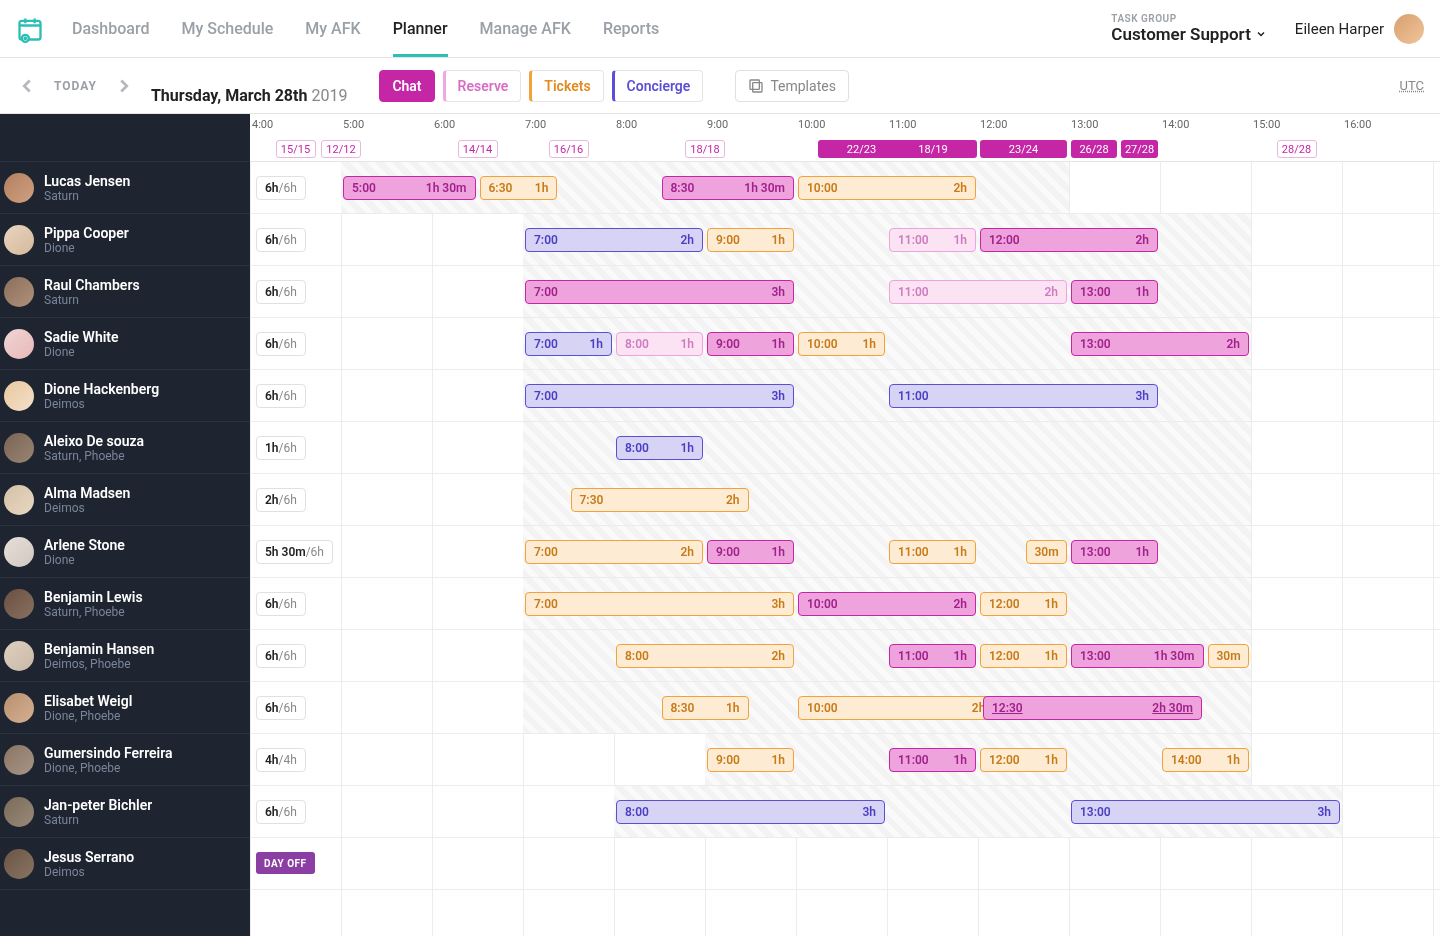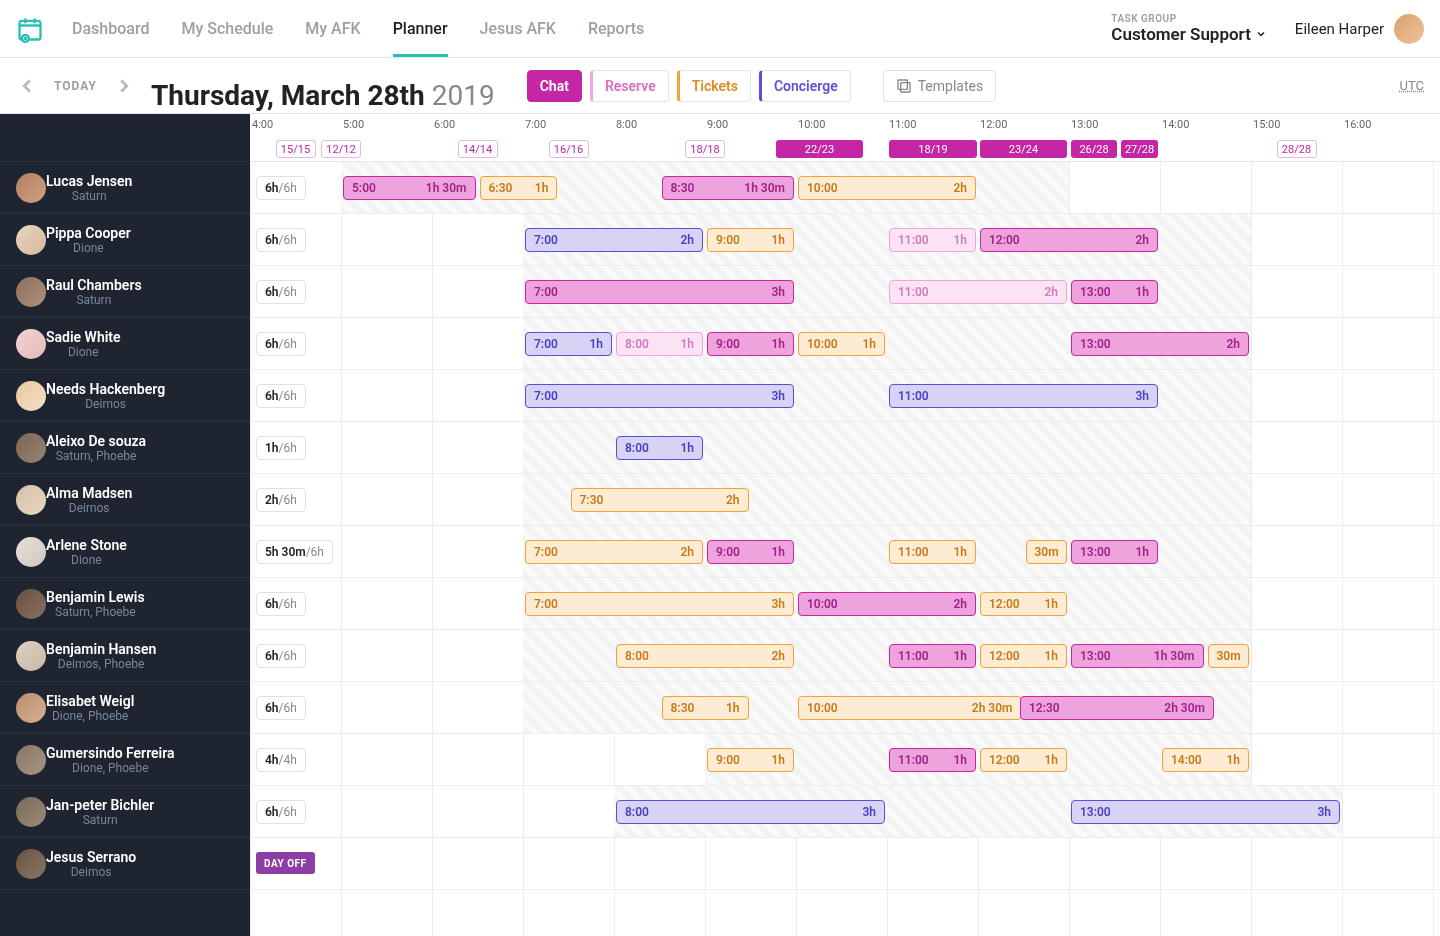--- a/index.html
+++ b/index.html
@@ -11,21 +11,21 @@
   .nav-item.active{color:#222;border-bottom-color:#2bbfb6;}
   .spacer{flex:1;}
   .taskgroup{display:flex;flex-direction:column;align-items:flex-start;}
   .tg-label{font-size:10px;letter-spacing:.5px;color:#9aa0a6;font-weight:600;}
   .tg-value{font-size:17px;color:#222;font-weight:600;display:flex;align-items:center;gap:4px;}
   .user{display:flex;align-items:center;gap:10px;font-size:15px;color:#222;}
   .avatar{width:30px;height:30px;border-radius:50%;background:linear-gradient(135deg,#d8a070,#f0c49a);}
   .toolbar{display:flex;align-items:center;height:56px;padding:0 16px;gap:16px;border-bottom:1px solid #e5e5e5;}
   .arrow{width:22px;height:22px;color:#b5b9bd;cursor:pointer;}
   .today{font-size:12px;letter-spacing:1px;color:#9aa0a6;font-weight:700;cursor:pointer;}
-  .date{font-size:28px;margin-top:20px;}
+  .date{font-size:16px;margin-top:20px;}
   .date b{color:#222;font-weight:700;}
   .date span{color:#888;font-weight:400;}
   .filters{display:flex;gap:8px;margin-left:16px;}
   .filter{height:32px;padding:0 12px;border-radius:4px;display:flex;align-items:center;font-size:14px;font-weight:600;cursor:pointer;border-left:3px solid;background:#fff;}
   .filter.chat{background:#c526a6;color:#fff;border:1px solid #c526a6;}
   .filter.reserve{border-left-color:#f2a7e0;color:#d96dc4;border-top:1px solid #e5e5e5;border-right:1px solid #e5e5e5;border-bottom:1px solid #e5e5e5;}
   .filter.tickets{border-left-color:#f2a23a;color:#e28b1f;border-top:1px solid #e5e5e5;border-right:1px solid #e5e5e5;border-bottom:1px solid #e5e5e5;}
   .filter.concierge{border-left-color:#5b4fd6;color:#5b4fd6;border-top:1px solid #e5e5e5;border-right:1px solid #e5e5e5;border-bottom:1px solid #e5e5e5;}
   .templates{height:32px;display:flex;align-items:center;gap:6px;border:1px solid #e0e0e0;border-radius:4px;padding:0 12px;color:#888;font-size:14px;cursor:pointer;margin-left:16px;}
   .tz{margin-left:auto;font-size:13px;color:#888;text-decoration:underline dotted;cursor:pointer;}
@@ -42,21 +42,21 @@
   .row{height:52px;position:relative;border-bottom:1px solid #ececec;}
   .badge{position:absolute;left:6px;top:14px;height:24px;background:#fff;border:1px solid #e0e0e0;border-radius:4px;font-size:12px;padding:0 8px;display:flex;align-items:center;color:#888;z-index:2;}
   .badge b{color:#222;font-weight:600;}
   .dayoff{position:absolute;left:6px;top:14px;height:22px;background:#8b3fa3;color:#fff;font-size:10px;font-weight:700;letter-spacing:.5px;padding:0 8px;border-radius:3px;display:flex;align-items:center;}
   .shift{position:absolute;top:14px;height:24px;border-radius:4px;display:flex;align-items:center;justify-content:space-between;padding:0 8px;font-size:12px;font-weight:600;cursor:pointer;z-index:2;}
   .shift.chat{background:#eea3dc;border:1px solid #c526a6;color:#a0218a;}
   .shift.reserve{background:#fbe3f4;border:1px solid #eea3dc;color:#d07bc0;}
   .shift.tickets{background:#fdecd3;border:1px solid #f2a23a;color:#c77a18;}
   .shift.concierge{background:#d7d3f5;border:1px solid #5b4fd6;color:#4a3fc2;}
   .sb-head{height:48px;border-bottom:1px solid #2a3240;}
-  .person{height:52px;display:flex;align-items:center;gap:0;padding:0 16px;border-bottom:1px solid #2a3240;cursor:pointer;text-align:center;}
+  .person{height:52px;display:flex;align-items:center;gap:10px;padding:0 4px;border-bottom:1px solid #2a3240;cursor:pointer;}
   .p-av{width:30px;height:30px;border-radius:50%;background:#ccc;flex-shrink:0;}
   .p-txt{display:flex;flex-direction:column;overflow:hidden;}
   .p-name{color:#fff;font-size:14px;font-weight:600;white-space:nowrap;}
   .p-team{color:#7a8599;font-size:12px;white-space:nowrap;}
   .vline{position:absolute;top:0;bottom:0;width:1px;background:#ececec;}
   .hatch{position:absolute;top:0;bottom:0;background:repeating-linear-gradient(45deg,#f3f3f3 0 6px,#fafafa 6px 12px);}
   svg{display:block;}
   .chev{width:12px;height:12px;}
 </style>
 </head>
@@ -69,21 +69,21 @@
         <path d="M3 9h18M8 3v4M16 3v4"></path>
         <circle cx="8" cy="20" r="3" fill="#fff" stroke="#2bbfb6"></circle>
         <path d="M8 18.5v3M6.5 20h3"></path>
       </svg>
   </span>
   <div class="nav-items" id="nav-items">
       <div class="nav-item">Dashboard</div>
       <div class="nav-item">My Schedule</div>
       <div class="nav-item">My AFK</div>
       <div class="nav-item active">Planner</div>
-      <div class="nav-item">Jesus AFK</div>
+      <div class="nav-item">Manage AFK</div>
       <div class="nav-item">Reports</div>
     </div>
   <div class="spacer"></div>
   <div class="taskgroup">
     <span class="tg-label">TASK GROUP</span>
     <span class="tg-value">
         <span>Customer Support</span>
       <svg class="chev" viewBox="0 0 24 24" fill="none" stroke="#222" stroke-width="3">
           <path d="M6 9l6 6 6-6"></path>
         </svg>
@@ -152,21 +152,21 @@
         <div class="person">
           <div class="p-av" style="background:linear-gradient(135deg,#f0d5d5,#e8b8b8)"></div>
           <div class="p-txt">
             <span class="p-name">Sadie White</span>
             <span class="p-team">Dione</span>
           </div>
         </div>
         <div class="person">
           <div class="p-av" style="background:linear-gradient(135deg,#e8c8a0,#f5e0c8)"></div>
           <div class="p-txt">
-            <span class="p-name">Needs Hackenberg</span>
+            <span class="p-name">Dione Hackenberg</span>
             <span class="p-team">Deimos</span>
           </div>
         </div>
         <div class="person">
           <div class="p-av" style="background:linear-gradient(135deg,#7a6555,#9a8575)"></div>
           <div class="p-txt">
             <span class="p-name">Aleixo De souza</span>
             <span class="p-team">Saturn, Phoebe</span>
           </div>
         </div>
@@ -243,21 +243,21 @@
         <span class="th-hour" style="left: 914px;">14:00</span>
         <span class="th-hour" style="left: 1005px;">15:00</span>
         <span class="th-hour" style="left: 1096px;">16:00</span>
       </div>
     <div class="th-caps" id="th-caps">
         <div class="cap pink" style="left: 25.5px; width: 40px;">15/15</div>
         <div class="cap pink" style="left: 71px; width: 40px;">12/12</div>
         <div class="cap pink" style="left: 207.5px; width: 40px;">14/14</div>
         <div class="cap pink" style="left: 298.5px; width: 40px;">16/16</div>
         <div class="cap pink" style="left: 435px; width: 40px;">18/18</div>
-        <div class="cap solid" style="left: 526px; width: 87px;">22/23</div>
+        <div class="cap solid" style="left: 568px; width: 87px;">22/23</div>
         <div class="cap solid" style="left: 639px; width: 88px;">18/19</div>
         <div class="cap solid" style="left: 730px; width: 87px;">23/24</div>
         <div class="cap solid" style="left: 821px; width: 46.05px;">26/28</div>
         <div class="cap solid" style="left: 871.05px; width: 36.95px;">27/28</div>
         <div class="cap pink" style="left: 1026.5px; width: 40px;">28/28</div>
       </div>
   </div>
   <div class="scroll" id="rows">
       <div class="vline" style="left: 0px;"></div>
       <div class="vline" style="left: 91px;"></div>
@@ -449,21 +449,21 @@
         <div class="hatch" style="left: 273px; width: 728px;"></div>
         <div class="badge"><b>6h</b>/6h</div>
         <div class="shift tickets" style="left: 411.5px; width: 87px;">
           <span>8:30</span>
           <span>1h</span>
         </div>
         <div class="shift tickets" style="left: 548px; width: 223.5px;">
           <span>10:00</span>
           <span>2h 30m</span>
         </div>
-        <div class="shift chat" style="left: 770px; width: 194px;">
+        <div class="shift chat" style="left: 733px; width: 219px; text-decoration: underline;">
           <span>12:30</span>
           <span>2h 30m</span>
         </div>
       </div>
       <div class="row">
         <div class="hatch" style="left: 455px; width: 546px;"></div>
         <div class="badge"><b>4h</b>/4h</div>
         <div class="shift tickets" style="left: 457px; width: 87px;">
           <span>9:00</span>
           <span>1h</span>

